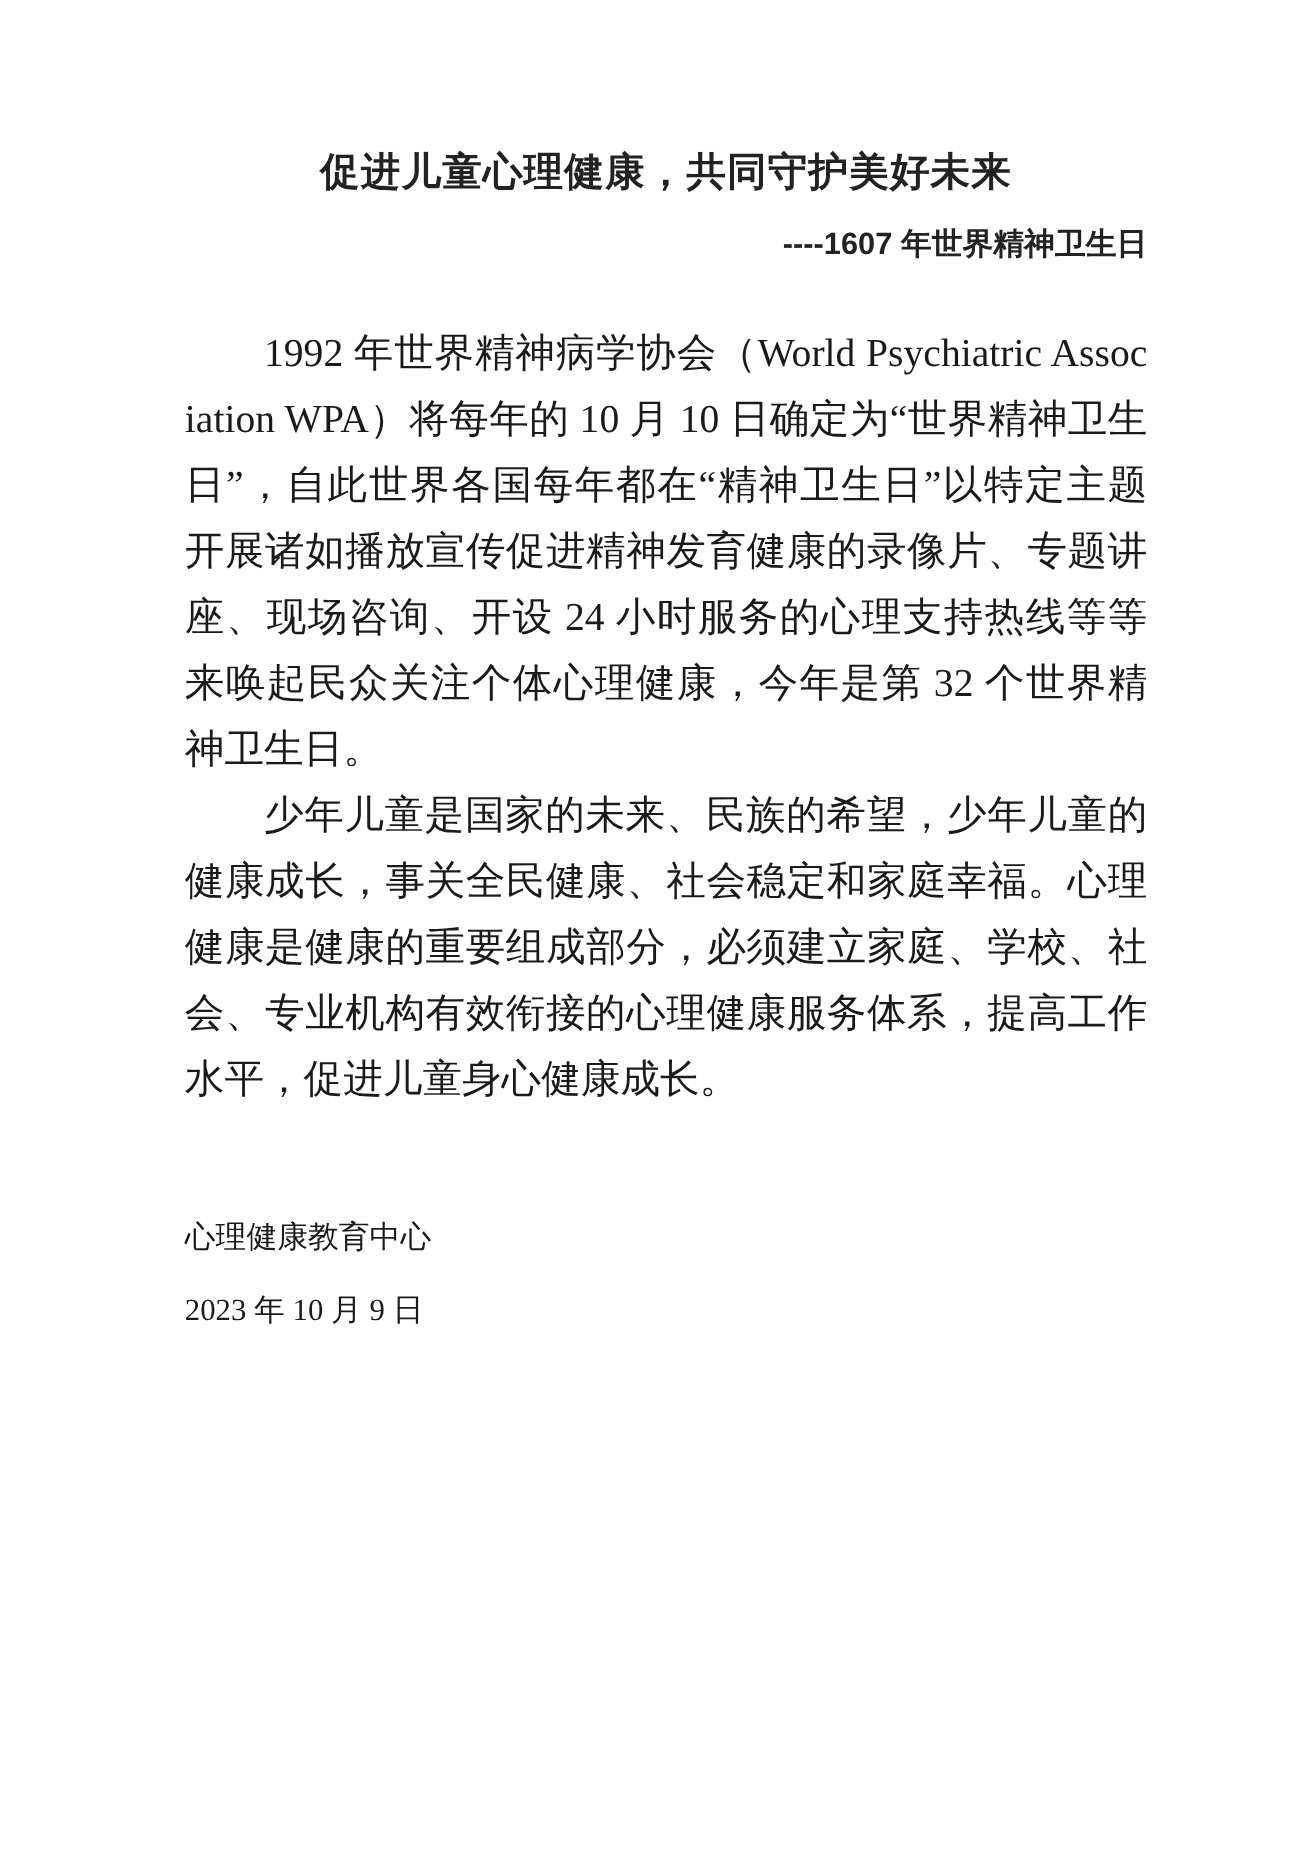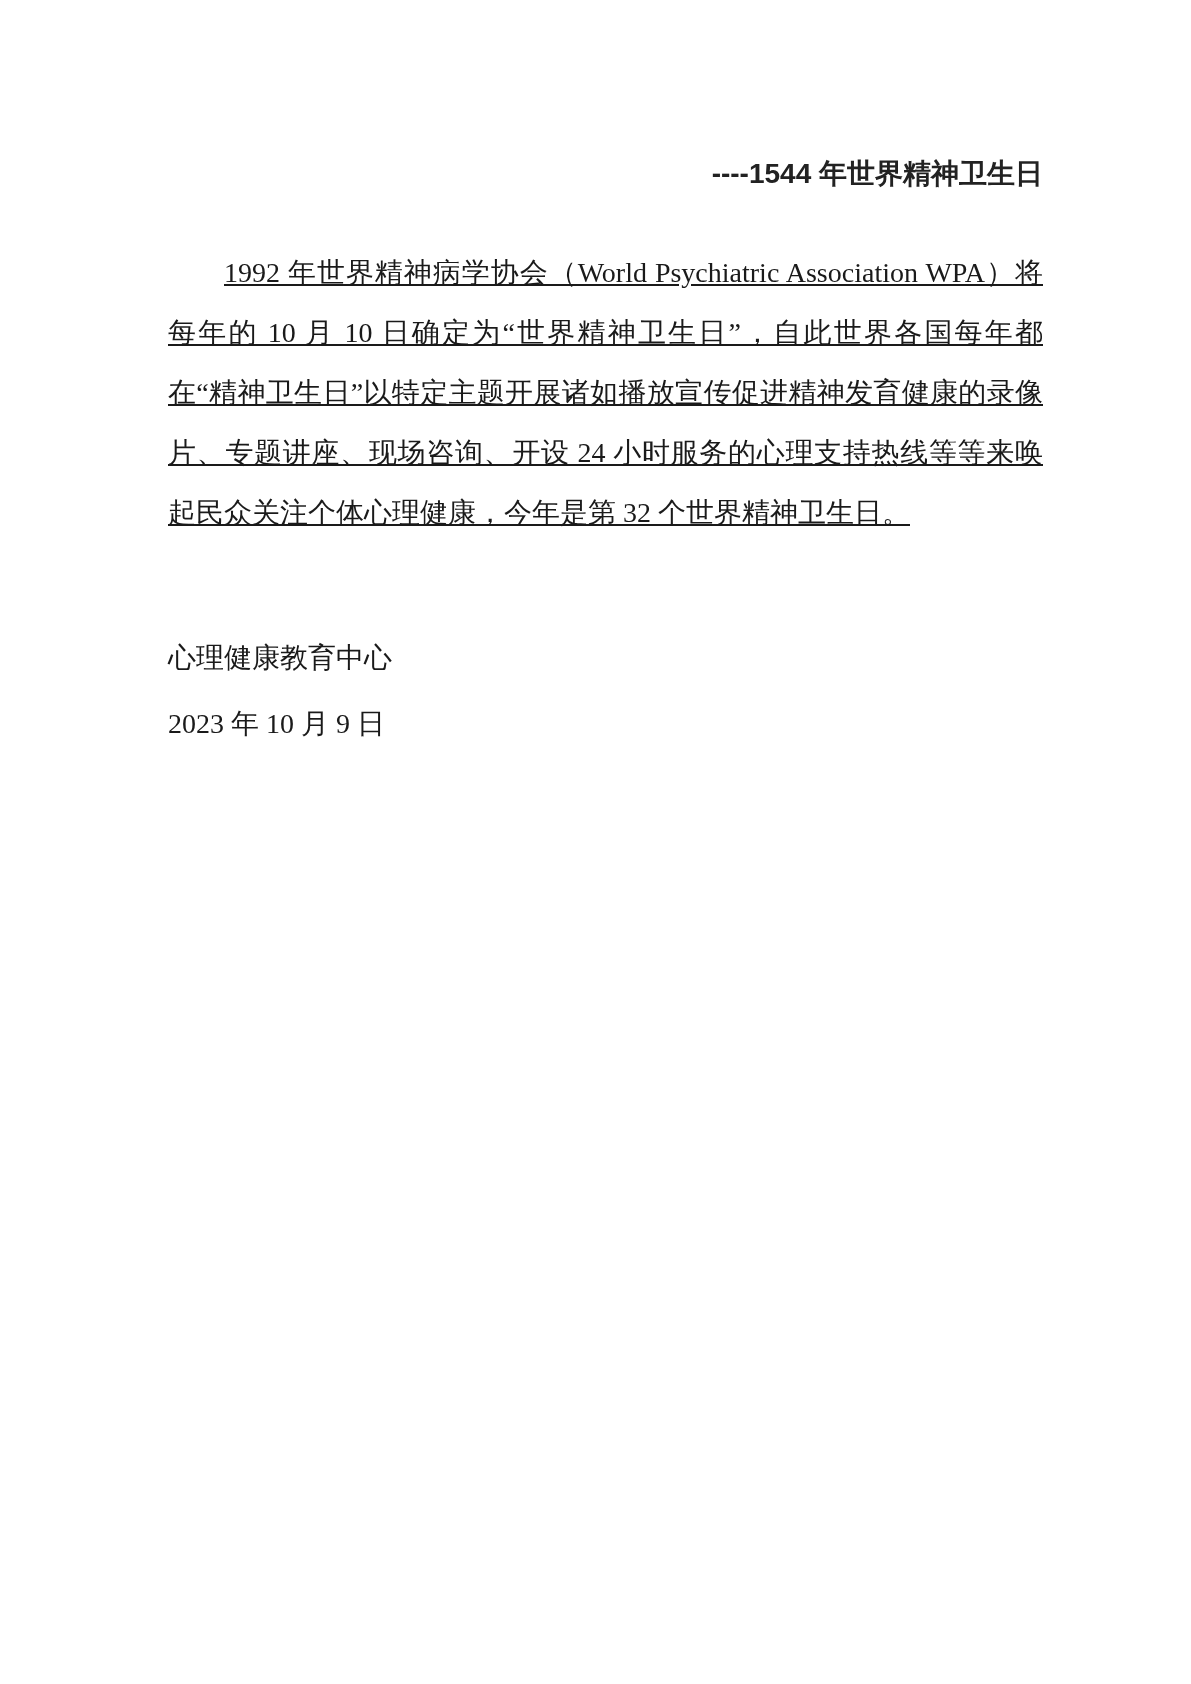--- a/index.html
+++ b/index.html
@@ -33,47 +33,48 @@
     font-family: "Liberation Sans", "DejaVu Sans", sans-serif;
     font-weight: bold;
     font-size: 28px;
     line-height: 40px;
     text-align: right;
     color: #222222;
     margin-top: 22px;
   }
   .body-text {
     margin-top: 49px;
-    font-size: 28px;
+    font-size: 36px;
     line-height: 60px;
-    text-decoration: underline;
   }
   .body-text p {
     margin: 0;
     text-align: justify;
     text-indent: 2em;
     word-break: break-all;
   }
   .signoff {
     margin-top: 82px;
     font-size: 28px;
     line-height: 66px;
   }
 </style>
 </head>
 <body>
 
 <div class="page">
   <div class="content">
 
+    <div class="doc-title">促进儿童心理健康，共同守护美好未来</div>
 
-    <div class="doc-subtitle">----1544 年世界精神卫生日</div>
+    <div class="doc-subtitle">----1607 年世界精神卫生日</div>
 
     <div class="body-text">
       <p>1992 年世界精神病学协会（World Psychiatric Association WPA）将每年的 10 月 10 日确定为“世界精神卫生日”，自此世界各国每年都在“精神卫生日”以特定主题开展诸如播放宣传促进精神发育健康的录像片、专题讲座、现场咨询、开设 24 小时服务的心理支持热线等等来唤起民众关注个体心理健康，今年是第 32 个世界精神卫生日。</p>
+      <p>少年儿童是国家的未来、民族的希望，少年儿童的健康成长，事关全民健康、社会稳定和家庭幸福。心理健康是健康的重要组成部分，必须建立家庭、学校、社会、专业机构有效衔接的心理健康服务体系，提高工作水平，促进儿童身心健康成长。</p>
     </div>
 
     <div class="signoff">
       <div>心理健康教育中心</div>
       <div>2023 年 10 月 9 日</div>
     </div>
 
   </div>
 </div>
 

